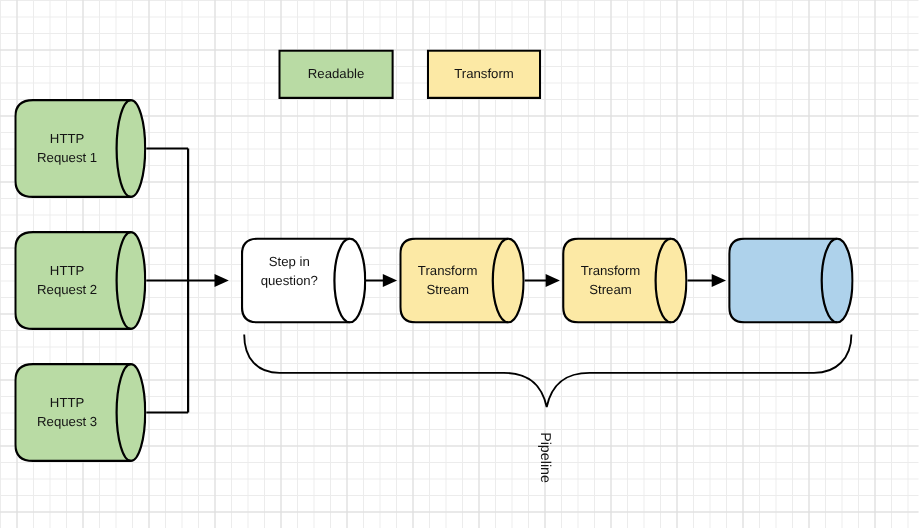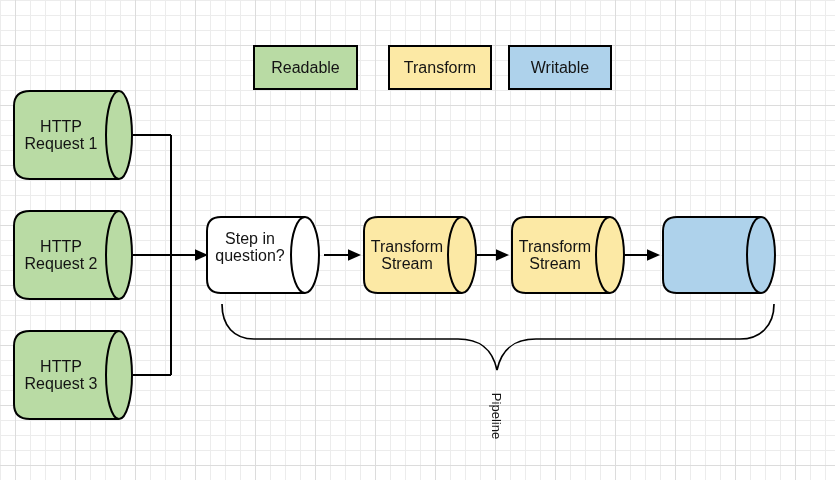--- a/index.html
+++ b/index.html
@@ -17,21 +17,21 @@
       linear-gradient(to right,#ececec 1px,transparent 1px),
       linear-gradient(to bottom,#ececec 1px,transparent 1px);
     background-size:60px 60px,60px 60px,15px 15px,15px 15px;
     background-position:15px 0,0 45px,0 0,0 0;
   }
   .overlay{position:absolute;left:0;top:0;pointer-events:none;}
   .node{position:absolute;}
   .node svg{display:block;position:absolute;left:0;top:0;}
   .label{
     position:absolute;display:flex;align-items:center;justify-content:center;
-    text-align:center;color:#141414;font-size:16px;line-height:17px;
+    text-align:center;color:#141414;font-size:12px;line-height:17px;
     white-space:pre-line;
   }
   .cyl-big .label{left:2px;right:26px;top:0;bottom:0;}
   .cyl-small .label{left:2px;right:28px;top:0;bottom:0;}
   .legend-box .label{left:0;right:0;top:0;bottom:0;}
   .pipeline-label{
     position:absolute;left:462px;top:408px;width:70px;height:16px;
     display:flex;align-items:center;justify-content:center;
     color:#141414;font-size:13px;
     transform:rotate(90deg);
@@ -59,26 +59,20 @@
     <div class="label">Readable</div>
   </div>
 
   <div class="node legend-box" style="left:388px;top:45px;width:104px;height:45px">
     <svg width="104" height="45">
       <rect x="1" y="1" width="102" height="43" stroke="#000" stroke-width="2" fill="#fce9a5"></rect>
     </svg>
     <div class="label">Transform</div>
   </div>
 
-  <div class="node legend-box" style="left:508px;top:45px;width:104px;height:45px">
-    <svg width="104" height="45">
-      <rect x="1" y="1" width="102" height="43" stroke="#000" stroke-width="2" fill="#aed2eb"></rect>
-    </svg>
-    <div class="label">Writable</div>
-  </div>
 
   <div class="node cyl-big" style="left:13px;top:90px;width:120px;height:90px">
     <svg width="120" height="90">
       <path d="M17,1 L106,1 A13,44 0 0 1 106,89 L17,89 Q1,89 1,74 L1,16 Q1,1 17,1 Z" stroke="#000" stroke-width="2" stroke-linejoin="round" fill="#b9dba4"></path>
       <path d="M106,1 A13,44 0 0 0 106,89" stroke="#000" stroke-width="2" fill="none"></path>
     </svg>
     <div class="label">HTTP
 Request 1</div>
   </div>
 
@@ -93,21 +87,21 @@
 
   <div class="node cyl-big" style="left:13px;top:330px;width:120px;height:90px">
     <svg width="120" height="90">
       <path d="M17,1 L106,1 A13,44 0 0 1 106,89 L17,89 Q1,89 1,74 L1,16 Q1,1 17,1 Z" stroke="#000" stroke-width="2" stroke-linejoin="round" fill="#b9dba4"></path>
       <path d="M106,1 A13,44 0 0 0 106,89" stroke="#000" stroke-width="2" fill="none"></path>
     </svg>
     <div class="label">HTTP
 Request 3</div>
   </div>
 
-  <div class="node cyl-small" style="left:206px;top:216px;width:114px;height:62px">
+  <div class="node cyl-small" style="left:219px;top:216px;width:114px;height:62px">
     <svg width="114" height="78">
       <path d="M15,1 L99,1 A14,38 0 0 1 99,77 L15,77 Q1,77 1,63 L1,15 Q1,1 15,1 Z" stroke="#000" stroke-width="2" stroke-linejoin="round" fill="#ffffff"></path>
       <path d="M99,1 A14,38 0 0 0 99,77" stroke="#000" stroke-width="2" fill="none"></path>
     </svg>
     <div class="label">Step in
 question?</div>
   </div>
 
   <div class="node cyl-small" style="left:363px;top:216px;width:114px;height:78px">
     <svg width="114" height="78">

